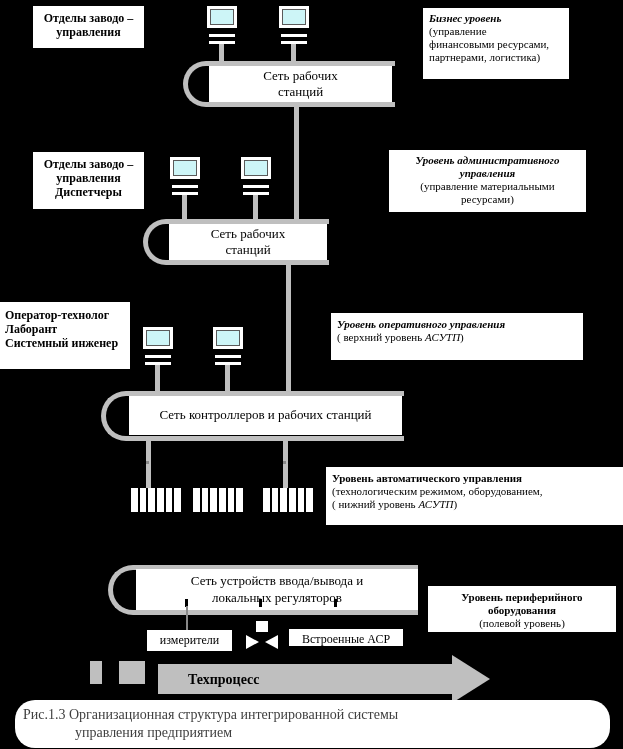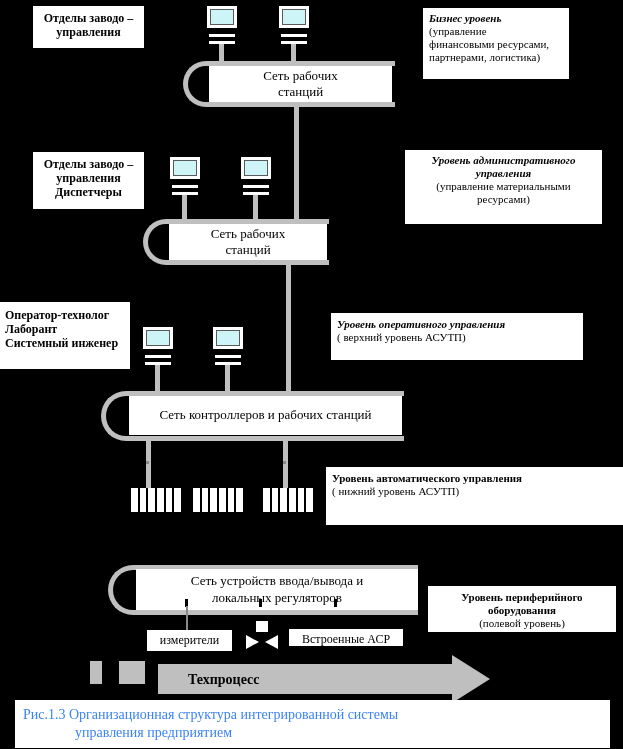--- a/index.html
+++ b/index.html
@@ -19,21 +19,21 @@
   .wbox {
     position: absolute;
     background: #ffffff;
     color: #000000;
     box-sizing: border-box;
     line-height: 1.18;
   }
   .wbox .ln { display: block; white-space: nowrap; }
   .bold  { font-weight: bold; }
   .bi    { font-weight: bold; font-style: italic; }
-  .ital  { }
+  .ital  { font-style: italic; }
   .ctr   { text-align: center; }
   .lft   { text-align: left; }
 
   
   .pill-wrap { position: absolute; }
   .pill-outline {
     position: absolute;
     left: 0; top: 0;
     box-sizing: border-box;
     border: 5px solid #bfbfbf;
@@ -127,23 +127,24 @@
     border-top: 7px solid transparent;
     border-bottom: 7px solid transparent;
   }
   .valve-l { border-left: 13px solid #ffffff; left: 0; }
   .valve-r { border-right: 13px solid #ffffff; right: 0; }
 
   
   #caption {
     position: absolute;
     background: #ffffff;
-    color: #3b82f6;
+    color: #404040;
     box-sizing: border-box;
     line-height: 1.3;
+    border-radius: 20px;
   }
   #caption .ln { display: block; }
 
   
   .tick { position: absolute; background: #000000; }
 </style>
 </head>
 <body>
 
 <div id="canvas">
@@ -209,21 +210,21 @@
   <div class="wire" style="left:253px; top:195px; width:5px; height:29px;"></div>
 
   <div class="pill-wrap" style="left:143px; top:219px; width:186px; height:46px;">
     <div class="pill-outline" style="width:186px; height:46px;"></div>
     <div class="pill-body ctr" style="left:26px; top:5px; width:158px; height:36px; font-size:13px;">
       <span class="ln">Сеть  рабочих</span>
       <span class="ln">станций</span>
     </div>
   </div>
 
-  <div class="wbox ctr" style="left:405px; top:150px; width:197px; height:74px; padding:4px 4px 0 4px; font-size:11px;">
+  <div class="wbox ctr" style="left:389px; top:150px; width:197px; height:62px; padding:4px 4px 0 4px; font-size:11px;">
     <span class="ln bi">Уровень административного</span>
     <span class="ln bi">управления</span>
     <span class="ln">(управление материальными</span>
     <span class="ln">ресурсами)</span>
   </div>
 
   <div class="wire" style="left:286px; top:265px; width:5px; height:131px;"></div>
 
   <div class="wbox lft bold" style="left:0px; top:302px; width:130px; height:67px; padding:6px 4px 0 5px; font-size:12px;">
     <span class="ln">Оператор-технолог</span>
@@ -284,20 +285,21 @@
     <i></i>
       <i></i>
       <i></i>
       <i></i>
       <i></i>
       <i></i>
   </div>
 
   <div class="wbox lft" style="left:326px; top:467px; width:297px; height:58px; padding:5px 4px 0 6px; font-size:11px;">
     <span class="ln bold">Уровень автоматического управления</span>
+    <span class="ln">(технологическим режимом, оборудованием,</span>
     <span class="ln"><span>( нижний уровень </span><span class="ital">АСУТП</span><span>)</span></span>
   </div>
 
   <div class="pill-wrap" style="left:108px; top:565px; width:310px; height:50px;">
     <div class="pill-outline" style="width:310px; height:50px;"></div>
     <div class="pill-body ctr" style="left:28px; top:4px; width:282px; height:41px; font-size:13px;">
       <span class="ln">Сеть  устройств ввода/вывода и</span>
       <span class="ln">локальных регуляторов</span>
     </div>
   </div>

